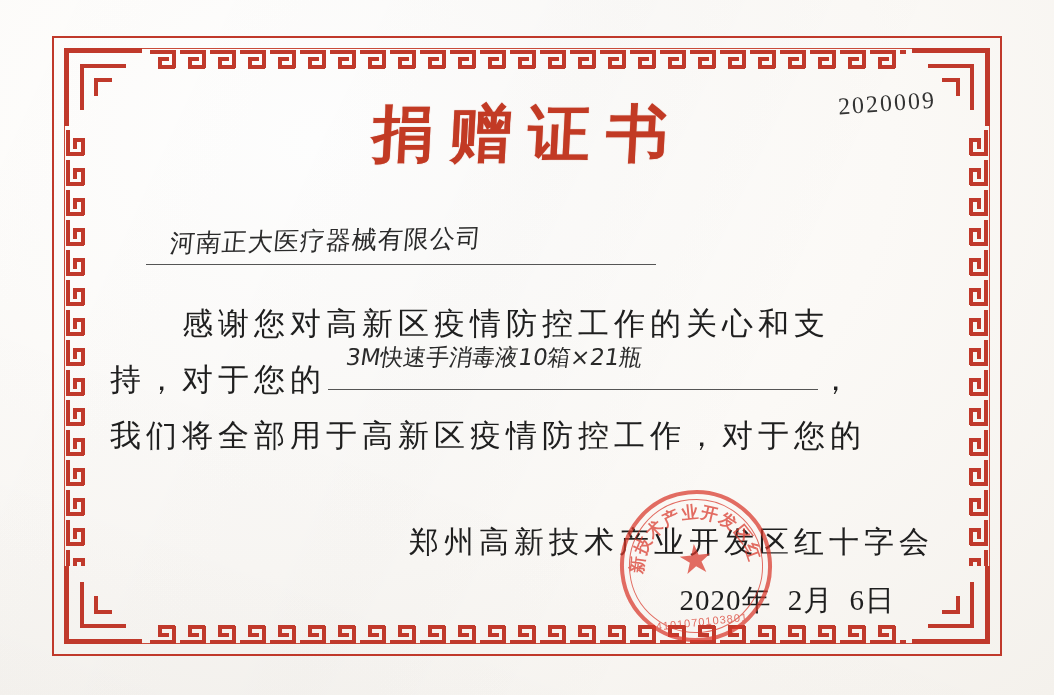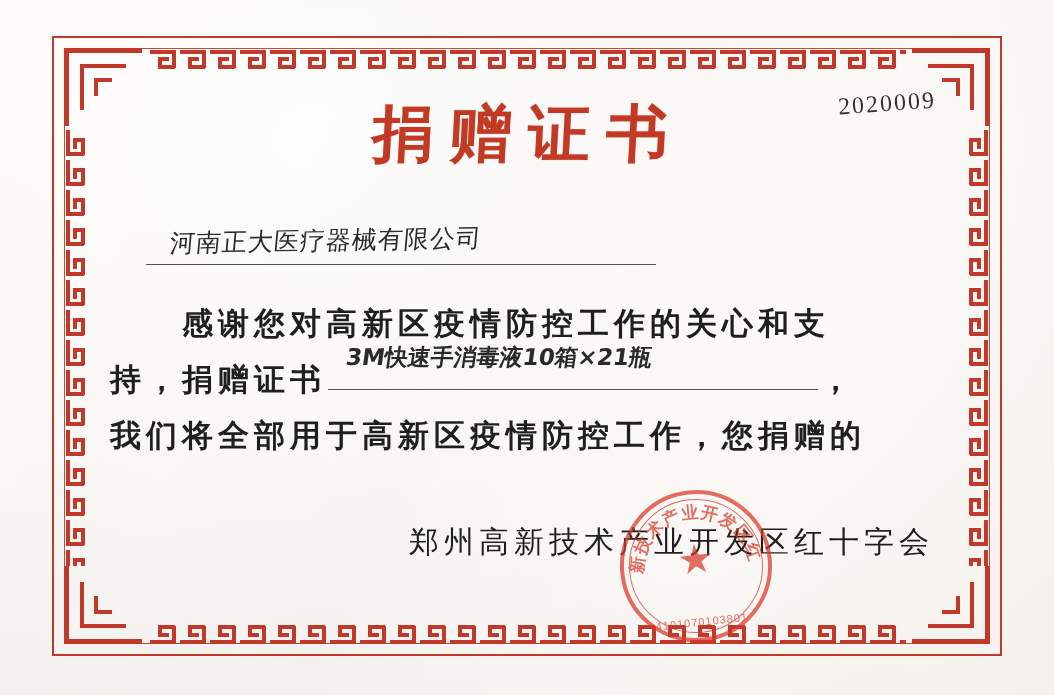--- a/index.html
+++ b/index.html
@@ -166,21 +166,21 @@
   }
 
   .body-text {
     margin-top: 30px;
     font-family: "DejaVu Serif", serif;
     font-size: 31px;
     color: #1f1f1f;
     line-height: 56px;
     letter-spacing: 5px;
   }
-  .body-line { white-space: nowrap; font-weight: bold; }
+  .body-line { white-space: nowrap; }
   .indent { padding-left: 72px; }
 
   .fill-line {
     position: relative;
     display: inline-block;
     width: 490px;
     border-bottom: 1.6px solid #555;
     vertical-align: baseline;
     height: 38px;
     margin: 0 2px;
@@ -903,27 +903,32 @@
 
     <div class="cert-title">捐赠证书</div>
 
     <div class="recipient-row">
       <span class="recipient-name">河南正大医疗器械有限公司</span>
     </div>
 
     <div class="body-text">
       <div class="body-line indent">感谢您对高新区疫情防控工作的关心和支</div>
       <div class="body-line">
-        <span>持，捐赠证书</span><span class="fill-line"><span class="fill-text">3M快速手消毒液10箱×21瓶</span></span><span>，</span>
-      </div>
-      <div class="body-line">我们将全部用于高新区疫情防控工作，您捐赠的</div>
+        <span>持，对于您的</span><span class="fill-line"><span class="fill-text">3M快速手消毒液10箱×21瓶</span></span><span>，</span>
+      </div>
+      <div class="body-line">我们将全部用于高新区疫情防控工作，对于您的</div>
     </div>
 
     <div class="signature-block">
       <div class="org-name">郑州高新技术产业开发区红十字会</div>
+      <div class="date-line">
+        <span class="num">2020</span><span>年</span>
+        <span class="num">2</span><span>月</span>
+        <span class="num">6</span><span>日</span>
+      </div>
     </div>
   </div>
 
   <div class="seal">
     <div class="ring"></div>
     <div class="ring2"></div>
     <svg class="seal-arc" viewBox="0 0 152 152">
       <defs>
         <path id="arcpath" d="M 22,82 A 54,54 0 0 1 130,82" fill="none"></path>
       </defs>

